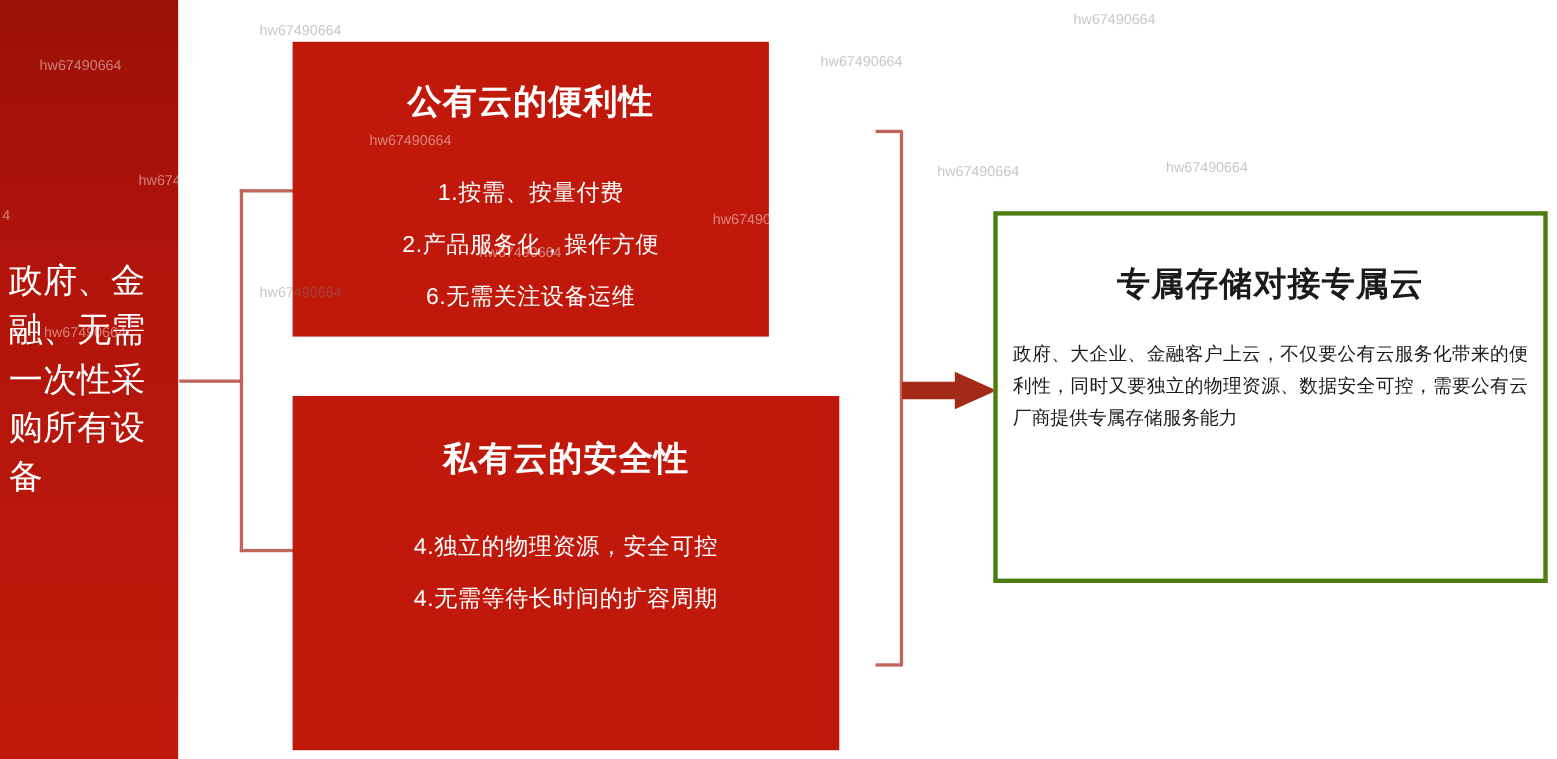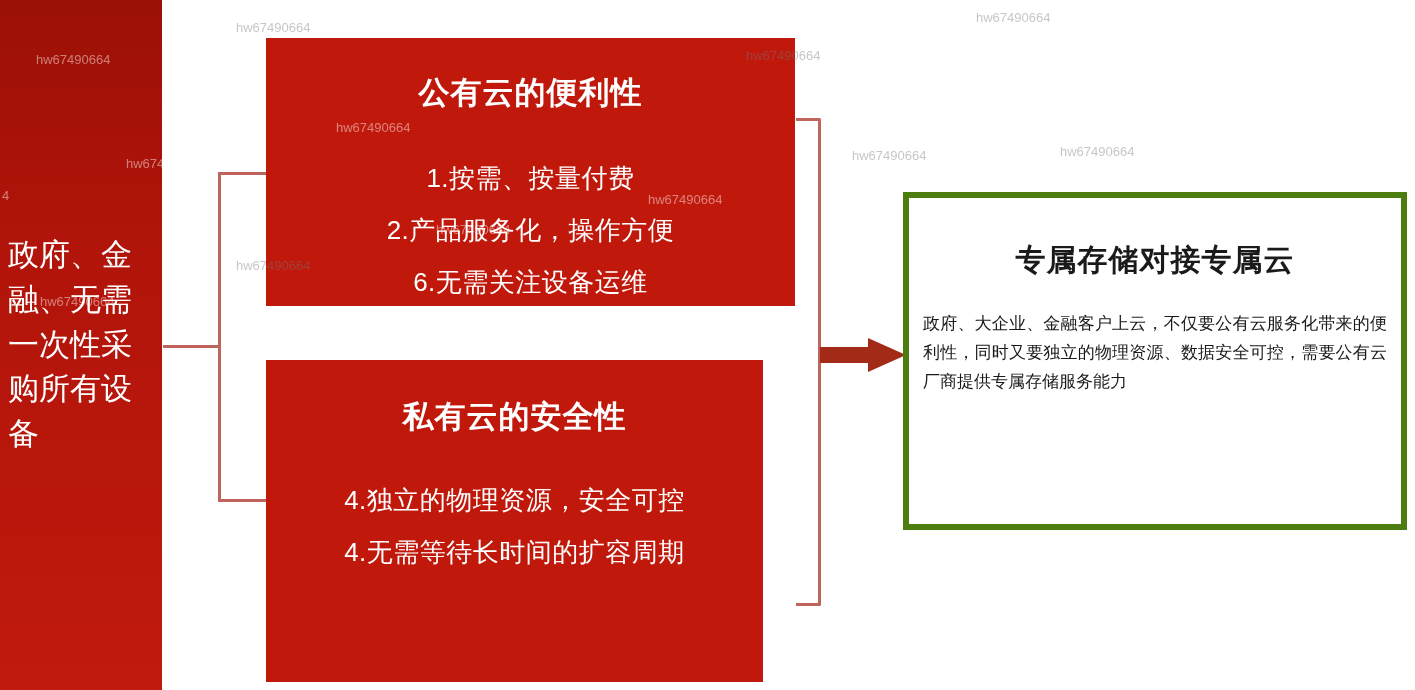--- a/index.html
+++ b/index.html
@@ -44,21 +44,21 @@
   
   .red-box {
     position: absolute;
     background: #c0190c;
     color: #ffffff;
     box-sizing: border-box;
   }
   .red-box.box-top {
     left: 266px;
     top: 38px;
-    width: 529px;
+    width: 433px;
     height: 268px;
   }
   .red-box.box-bottom {
     left: 266px;
     top: 360px;
     width: 497px;
     height: 322px;
   }
   .box-title {
     text-align: center;
@@ -76,34 +76,34 @@
     list-style: none;
     text-align: center;
   }
   .box-top .box-list {
     margin-top: 38px;
   }
   .box-bottom .box-list {
     margin-top: 36px;
   }
   .box-list li {
-    font-size: 26px;
+    font-size: 21px;
     line-height: 1.0;
     padding: 13px 0;
     letter-spacing: 0.5px;
   }
 
   
   .right-box {
     position: absolute;
     left: 903px;
     top: 192px;
     width: 504px;
     height: 338px;
-    border: 6px solid #4d7c0f;
+    border: 4px solid #4d7c0f;
     box-sizing: border-box;
     background: #ffffff;
     padding: 0 12px;
   }
   .right-title {
     text-align: center;
     font-size: 30px;
     font-weight: bold;
     color: #1a1a1a;
     margin-top: 42px;

